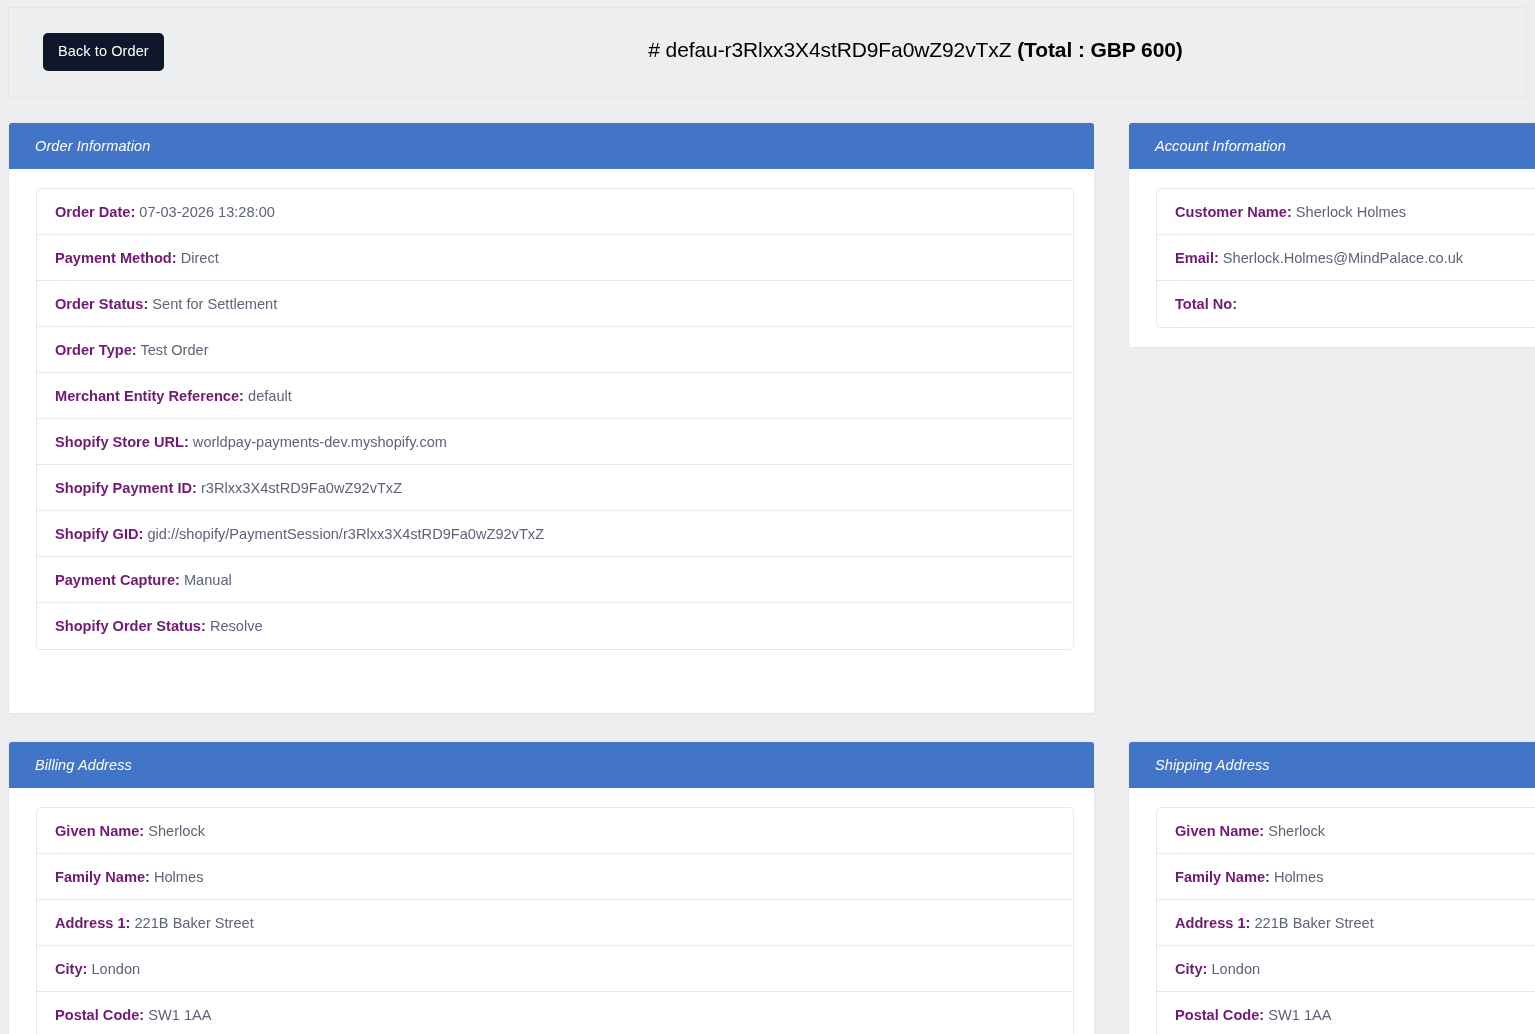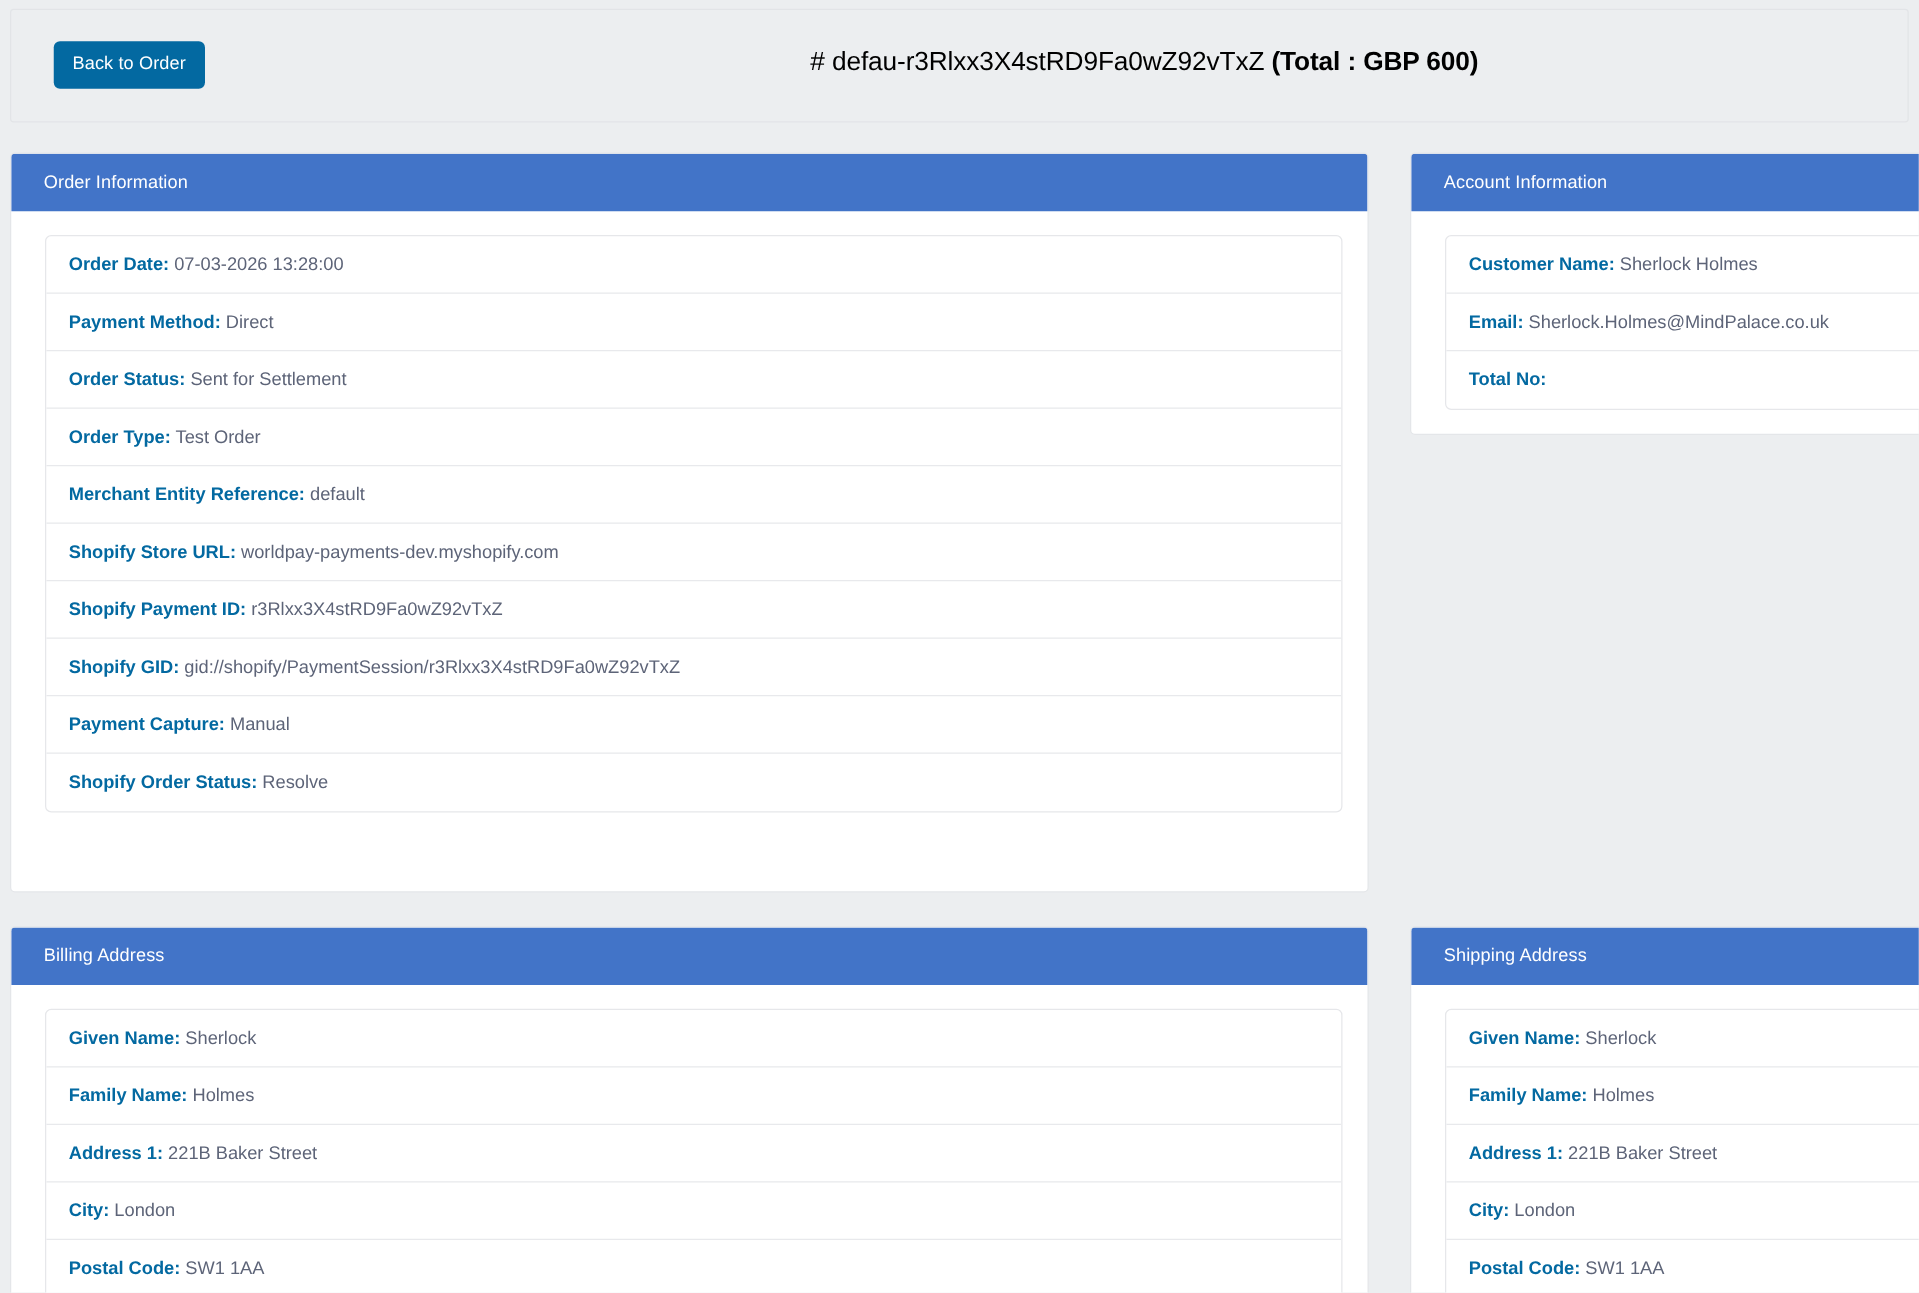--- a/index.html
+++ b/index.html
@@ -34,21 +34,21 @@
     display: flex;
     align-items: center;
   }
   .topbar-left {
     position: absolute;
     left: 34px;
     top: 25px;
   }
   .back-btn {
     display: inline-block;
-    background: #0369a1;
+    background: #0f172a;
     color: #ffffff;
     border: none;
     border-radius: 5px;
     font-family: "Liberation Sans", sans-serif;
     font-size: 14.5px;
     line-height: 1;
     padding: 11px 15px 12px 15px;
     cursor: pointer;
     letter-spacing: 0.1px;
   }
@@ -76,20 +76,21 @@
     overflow: hidden;
   }
   .panel-header {
     background: #4274c8;
     color: #ffffff;
     font-size: 14.5px;
     height: 46px;
     line-height: 46px;
     padding-left: 26px;
     letter-spacing: 0.1px;
+    font-style: italic;
   }
   .panel-body {
     padding: 19px 20px 20px 27px;
   }
   .listgroup {
     border: 1px solid #e6e7ea;
     border-radius: 5px;
     overflow: hidden;
     background: #fff;
   }
@@ -99,21 +100,21 @@
     padding-left: 18px;
     font-size: 14.6px;
     color: #5d6478;
     border-bottom: 1px solid #e8e9ec;
     white-space: nowrap;
     overflow: hidden;
   }
   .lg-item:last-child { border-bottom: none; }
   .lg-label {
     font-weight: 700;
-    color: #0369a1;
+    color: #701a75;
     margin-top: 12px;
   }
   .lg-value { color: #5d6478; }
 
   
   #order-information-panel {
     left: 8px;
     top: 122px;
     width: 1087px;
     height: 592px;

